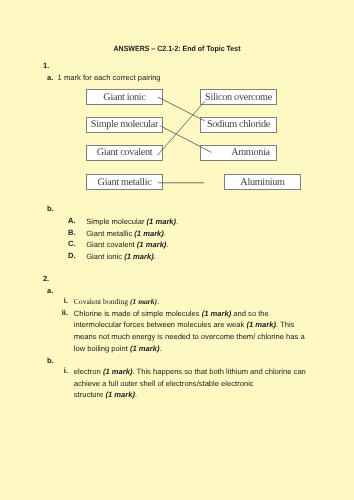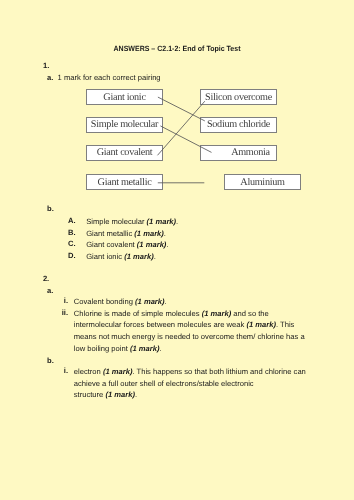--- a/index.html
+++ b/index.html
@@ -99,21 +99,21 @@
     </div>
   <div class="marker" style="left:68.1px;top:250.79px;">D.</div>
   <div class="body" style="left:86.2px;top:250.79px;">
       <span class="ln">Giant ionic <b><i>(1 mark)</i></b>.</span>
     </div>
 
   <div class="marker" style="left:42.9px;top:273.6px;">2.</div>
   <div class="marker" style="left:47px;top:285.55px;">a.</div>
 
   <div class="marker" style="left:60.9px;top:295.7px;width:7.2px;text-align:right;">i.</div>
-  <div class="body" style="left:73.8px;top:295.7px;">
+  <div class="body" style="left:73.8px;top:295.7px;font-family:Liberation Serif, serif;">
       <span class="ln">Covalent bonding <b><i>(1 mark)</i></b>.</span>
     </div>
 
   <div class="marker" style="left:60.9px;top:307.6px;width:7.2px;text-align:right;">ii.</div>
   <div class="body" style="left:73.8px;top:307.6px;">
       <span class="ln">Chlorine is made of simple molecules <b><i>(1 mark)</i></b> and so the</span>
       <span class="ln">intermolecular forces between molecules are weak <b><i>(1 mark)</i></b>. This</span>
       <span class="ln">means not much energy is needed to overcome them/ chlorine has a</span>
       <span class="ln">low boiling point <b><i>(1 mark)</i></b>.</span>
     </div>

